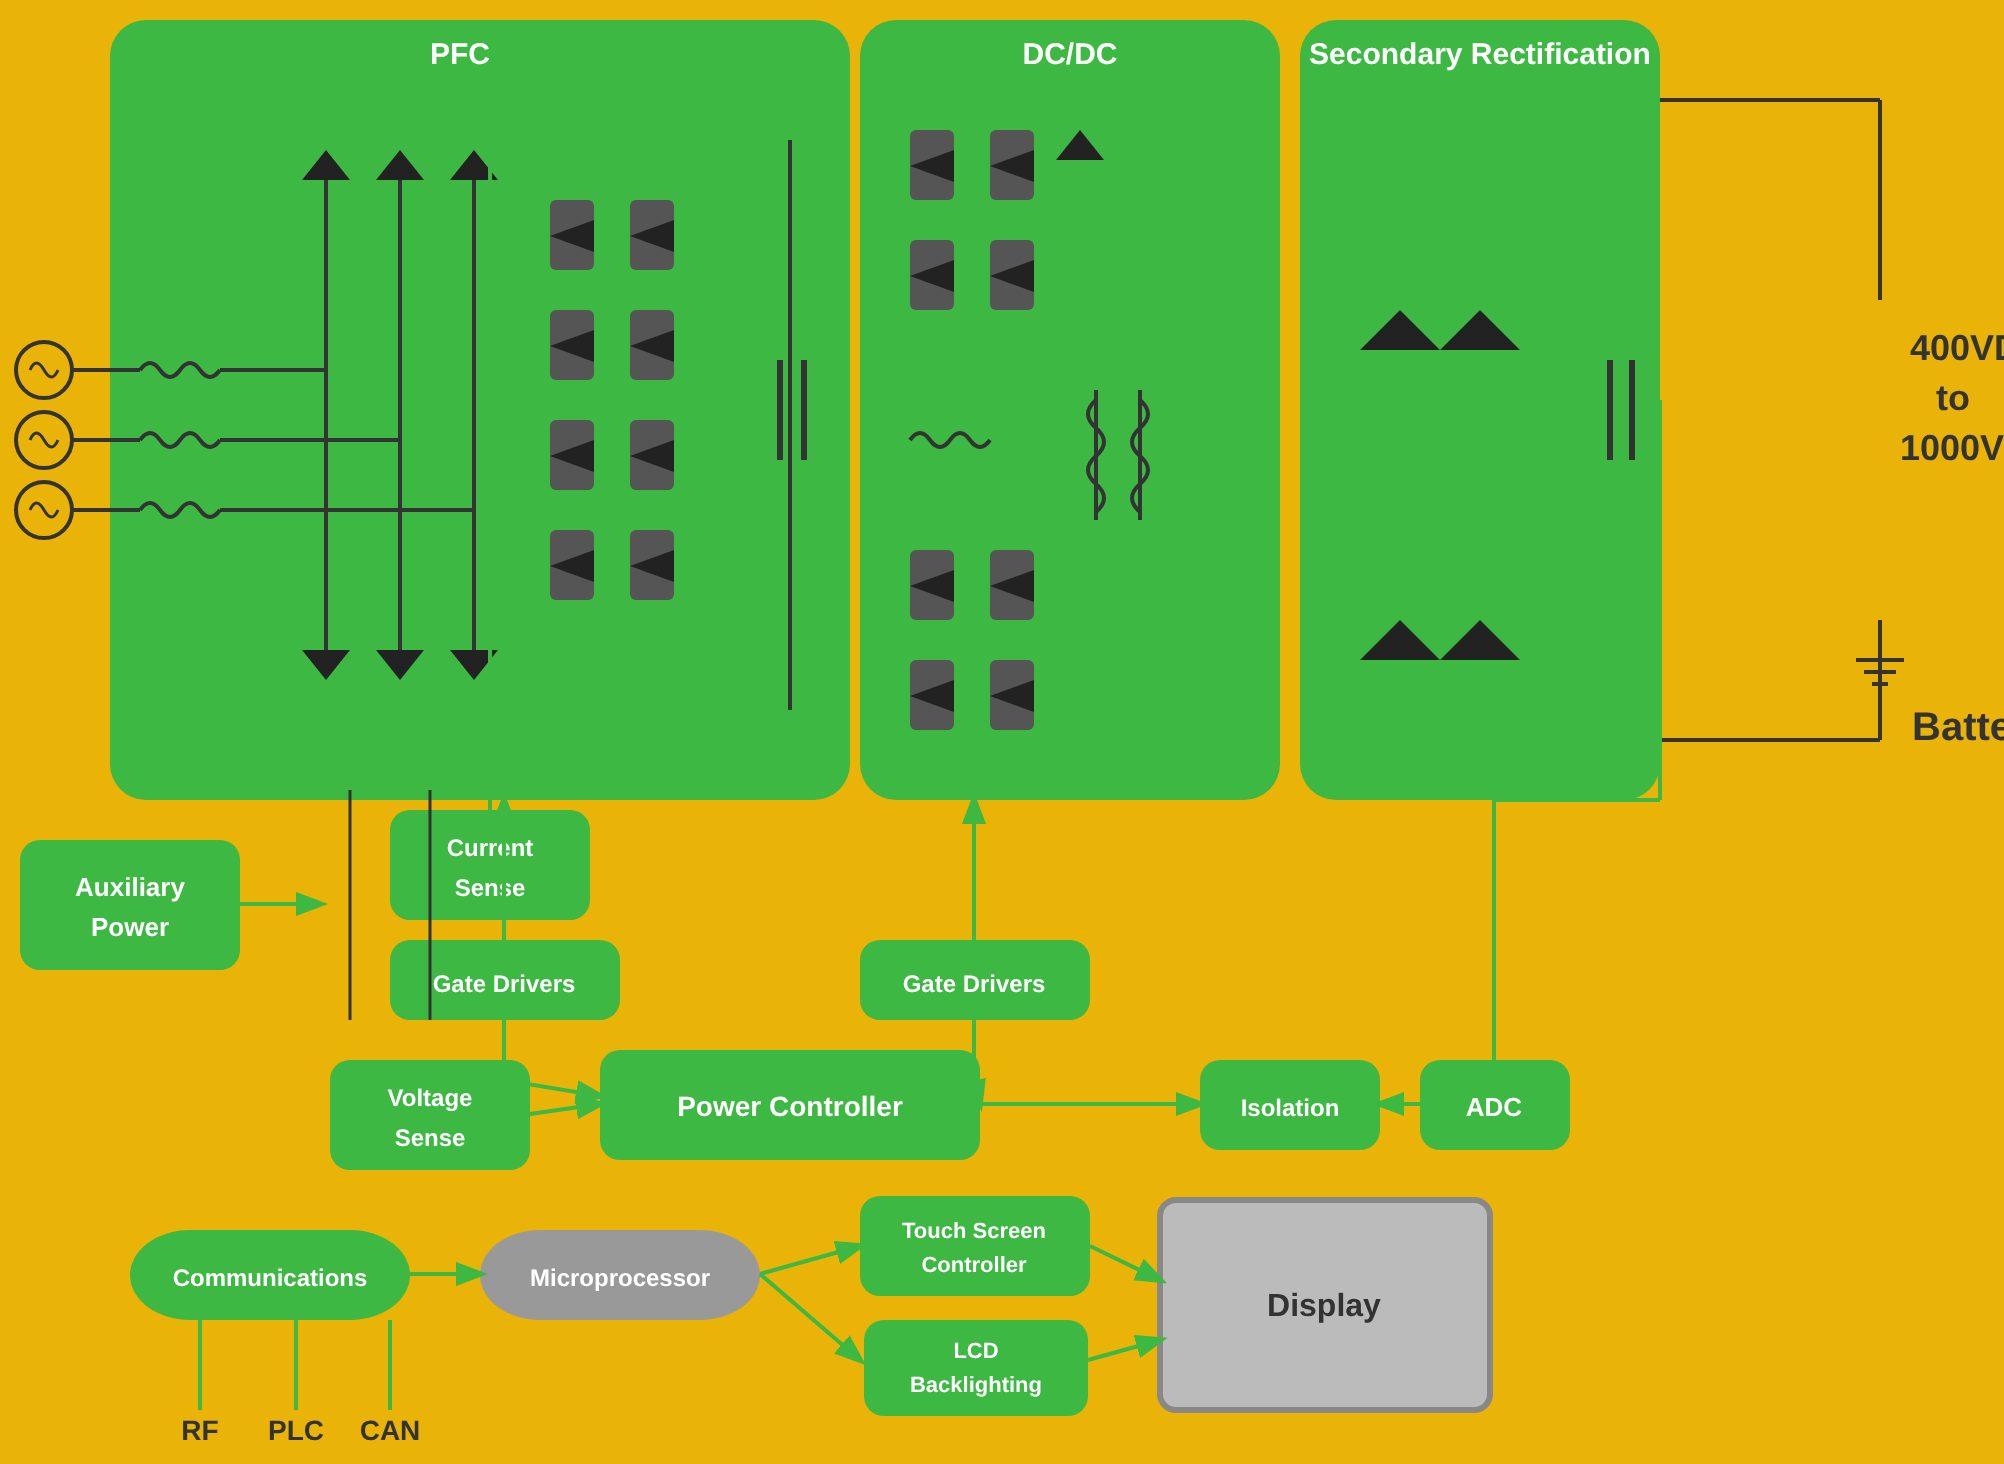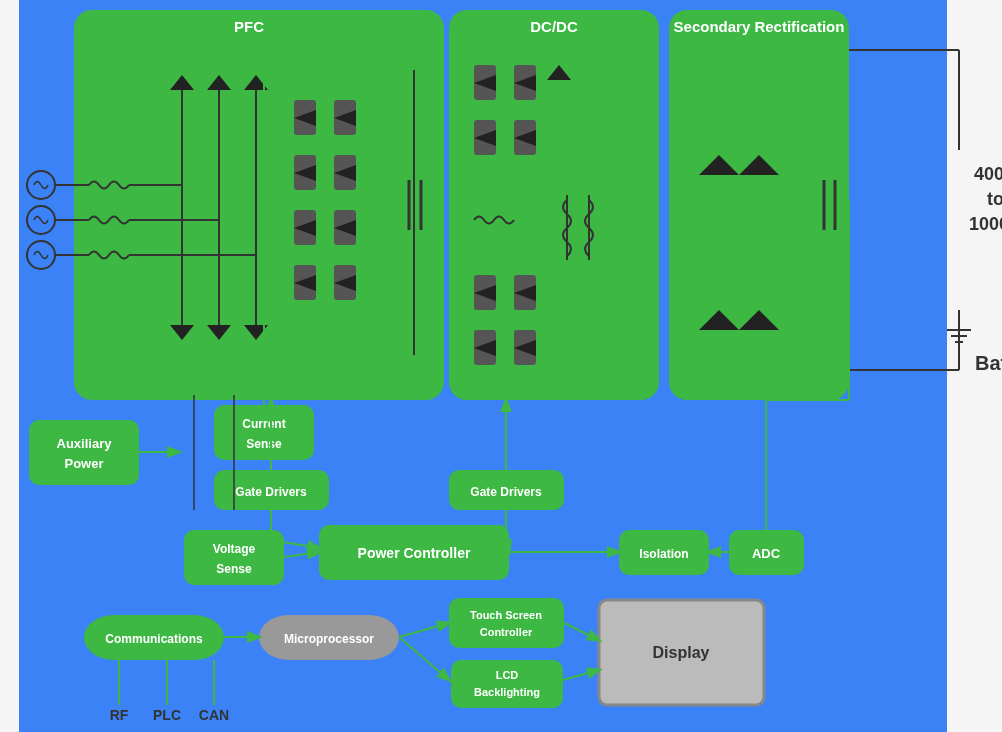--- a/index.html
+++ b/index.html
@@ -5,25 +5,24 @@
     * { box-sizing: border-box; margin: 0; padding: 0; }
     body {
       background: #f5f5f5;
       font-family: Arial, sans-serif;
       width: 1002px;
       height: 732px;
       overflow: hidden;
       position: relative;
     }
     .diagram-container {
-      width: 928px;
+      width: 1002px;
       height: 732px;
-      background: #3b82f6;
+      background: #eab308;
       position: relative;
-      margin-left: 19px;
     }
     svg {
       position: absolute;
       top: 0; left: 0;
       width: 1002px;
       height: 732px;
     }
   </style>
 </head>
 <body>

